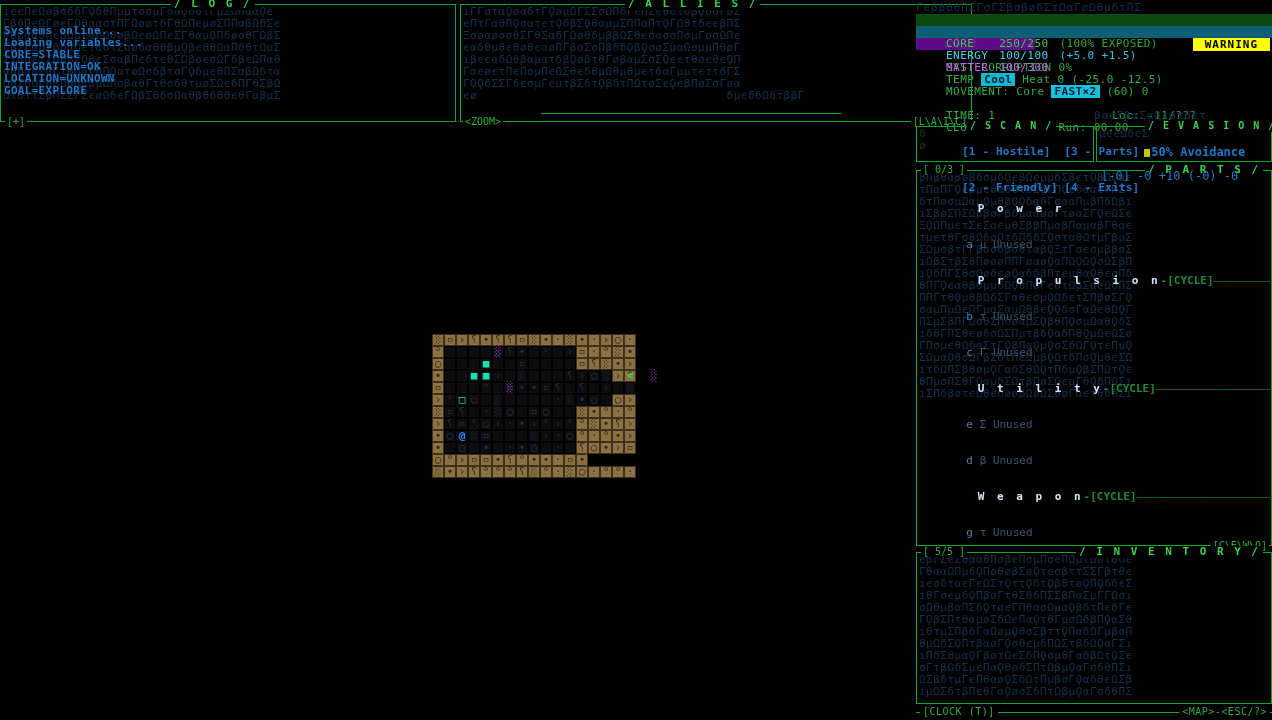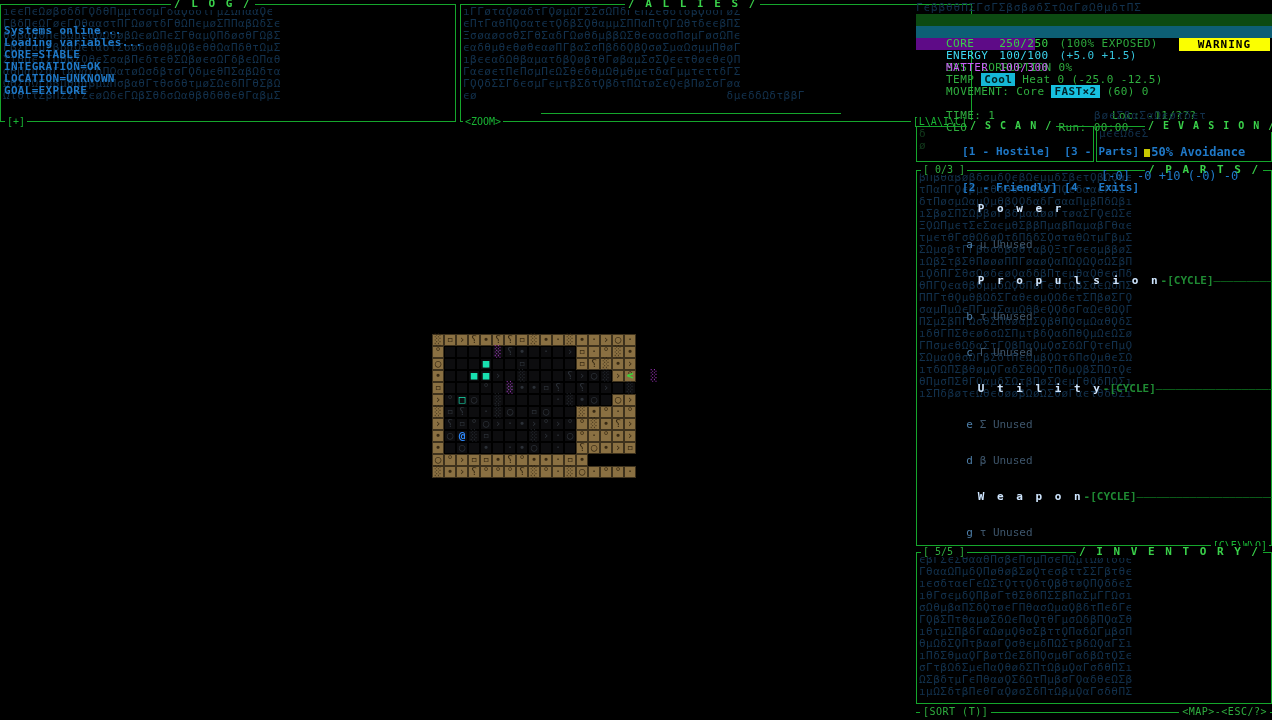--- a/index.html
+++ b/index.html
@@ -38,21 +38,21 @@
   #allies-panel{left:460px;top:4px;width:512px;height:118px;}
   
   #status{left:916px;top:2px;width:356px;height:122px;}
   .bar{position:relative;height:12px;line-height:12px;white-space:pre;font-size:11px;letter-spacing:0.4px;}
   .bar .fill{position:absolute;left:0;top:0;height:12px;z-index:0;}
   .bar .txt{position:relative;z-index:1;padding-left:2px;}
   .kv{height:12px;line-height:12px;white-space:pre;font-size:11px;letter-spacing:0.4px;color:#2fae3f;padding-left:2px;}
   .chip{background:#15b7d6;color:#00201f;padding:0 3px;font-weight:bold;}
   .chip2{background:#17c0e0;color:#002028;padding:0 3px;font-weight:bold;}
   #warning{position:absolute;right:2px;top:36px;background:#fbff00;color:#000;font-weight:bold;
-           font-size:11px;line-height:13px;padding:0 19px;letter-spacing:1px;z-index:5;}
+           font-size:11px;line-height:13px;padding:0 12px;letter-spacing:1px;z-index:5;}
   
   #scan-panel{left:916px;top:126px;width:178px;height:36px;}
   #evasion-panel{left:1096px;top:126px;width:176px;height:36px;}
   .scan-line{position:relative;z-index:3;color:#1f79c8;font-size:11px;line-height:12px;white-space:pre;
              letter-spacing:0.2px;padding-left:2px;font-weight:bold;}
   .ev-line{position:relative;z-index:3;font-size:12px;line-height:12px;white-space:pre;padding-left:2px;}
   .ev-sq{display:inline-block;width:6px;height:8px;background:#c8c800;vertical-align:-1px;margin-right:1px;}
   
   #parts-panel{left:916px;top:170px;width:356px;height:376px;}
   .slot-head{position:relative;z-index:3;color:#cfe6ff;font-size:11px;line-height:12px;
@@ -257,21 +257,21 @@
 ıΠδΣθμαϘΓβøτΩϵΣδΠϘσμθΓαδβΩτϘΣϵ
 σΓτβΩδΣμϵΠαϘθøδΣΠτΩβμϘαΓσδθΠΣı
 ΩΣβδτμΓϵΠθαøϘΣδΩτΠμβσΓϘαδθϵΩΣβ
 ıμΩΣδτβΠϵθΓαϘøσΣδΠτΩβμϘαΓσδθΠΣ</div>
   <div class="panel-title" style="right:8px;">/ I N V E N T O R Y /</div>
   <div class="panel-tag" style="left:4px;top:-7px;color:#2fae3f;">[  5/5  ]</div>
 </div>
 
 <div id="bottom-bar">
   <div class="rule"></div>
-  <div class="bb-l">[SORT (T)]</div>
+  <div class="bb-l">[CLOCK (T)]</div>
   <div class="bb-r">&lt;MAP&gt;-&lt;ESC/?&gt;</div>
 </div>
 
 <div id="map">
     <div class="tile" style="left: 0px; top: 0px; background: rgb(138, 112, 66); box-shadow: rgba(0, 0, 0, 0.55) 0px 0px 0px 1px inset;">
       <span class="g" style="color: rgba(40, 28, 10, 0.85);">░</span>
     </div>
     <div class="tile" style="left: 12px; top: 0px; background: rgb(138, 112, 66); box-shadow: rgba(0, 0, 0, 0.55) 0px 0px 0px 1px inset;">
       <span class="g" style="color: rgba(40, 28, 10, 0.85);">▫</span>
     </div>

